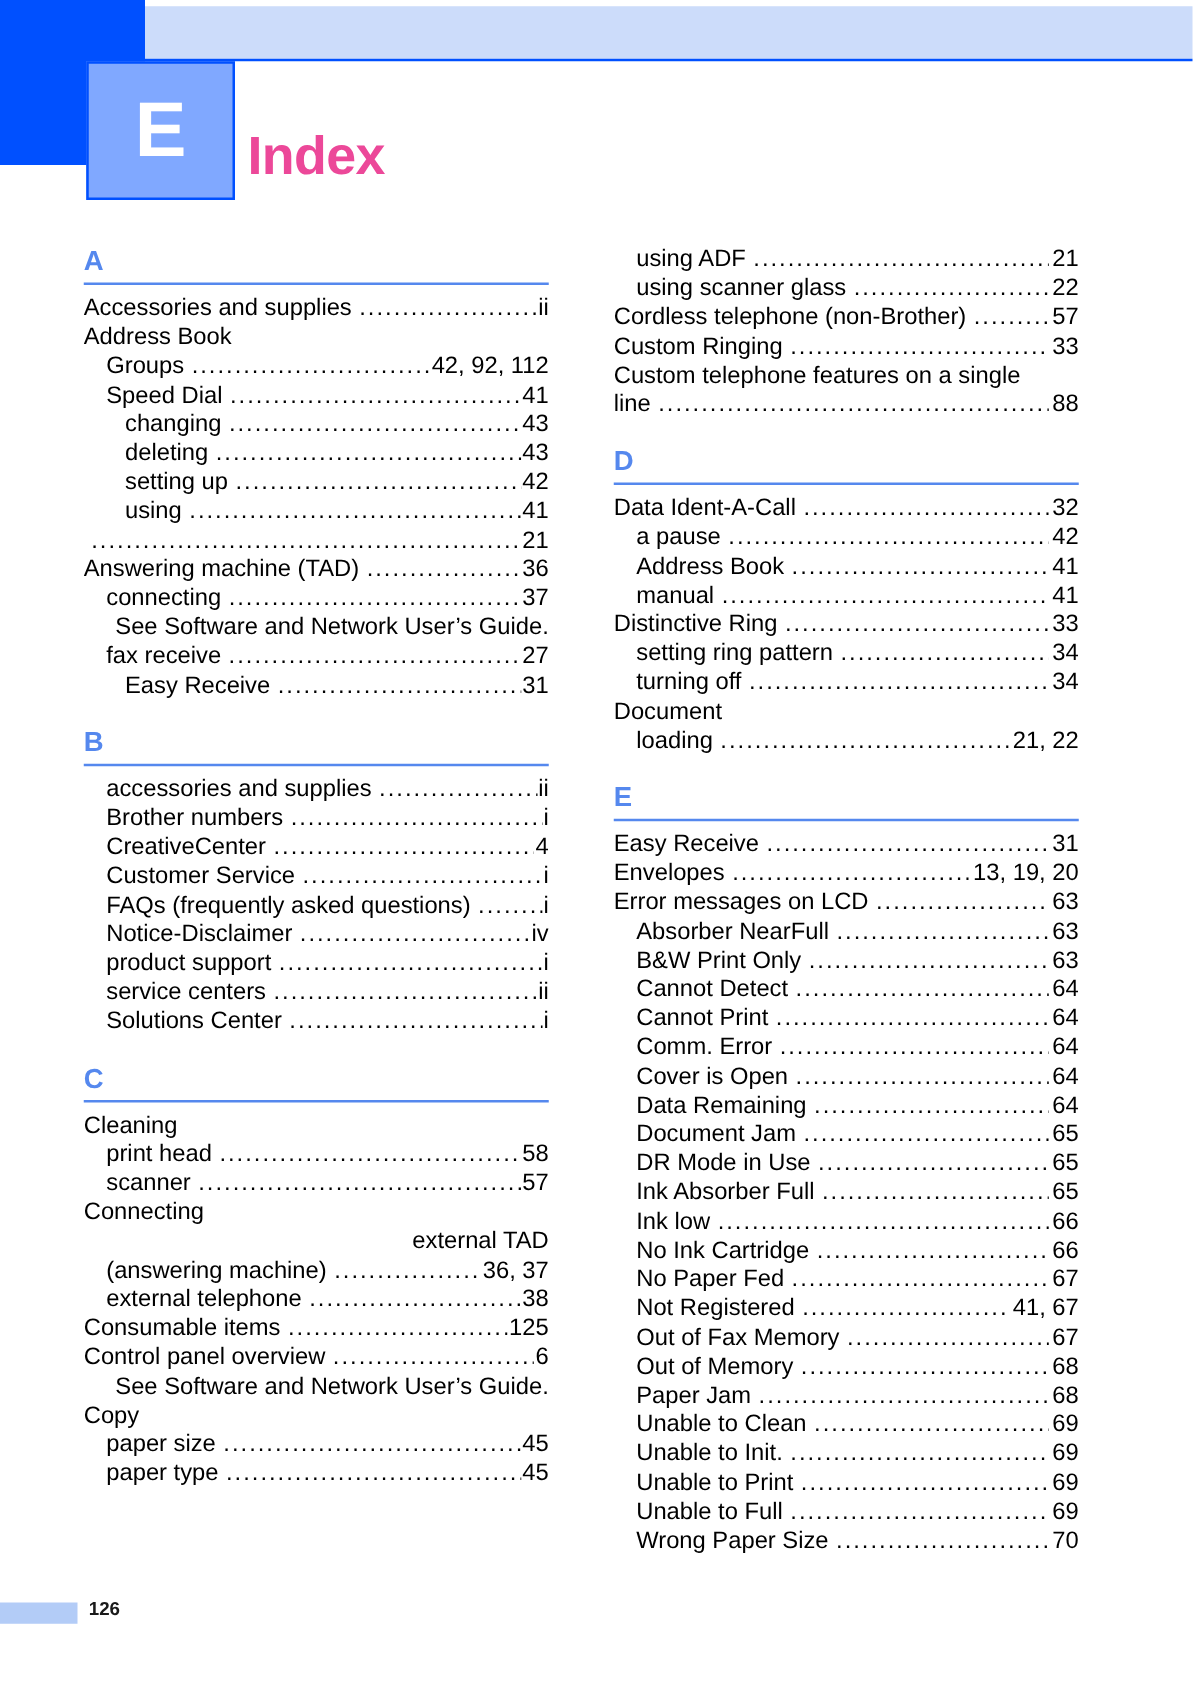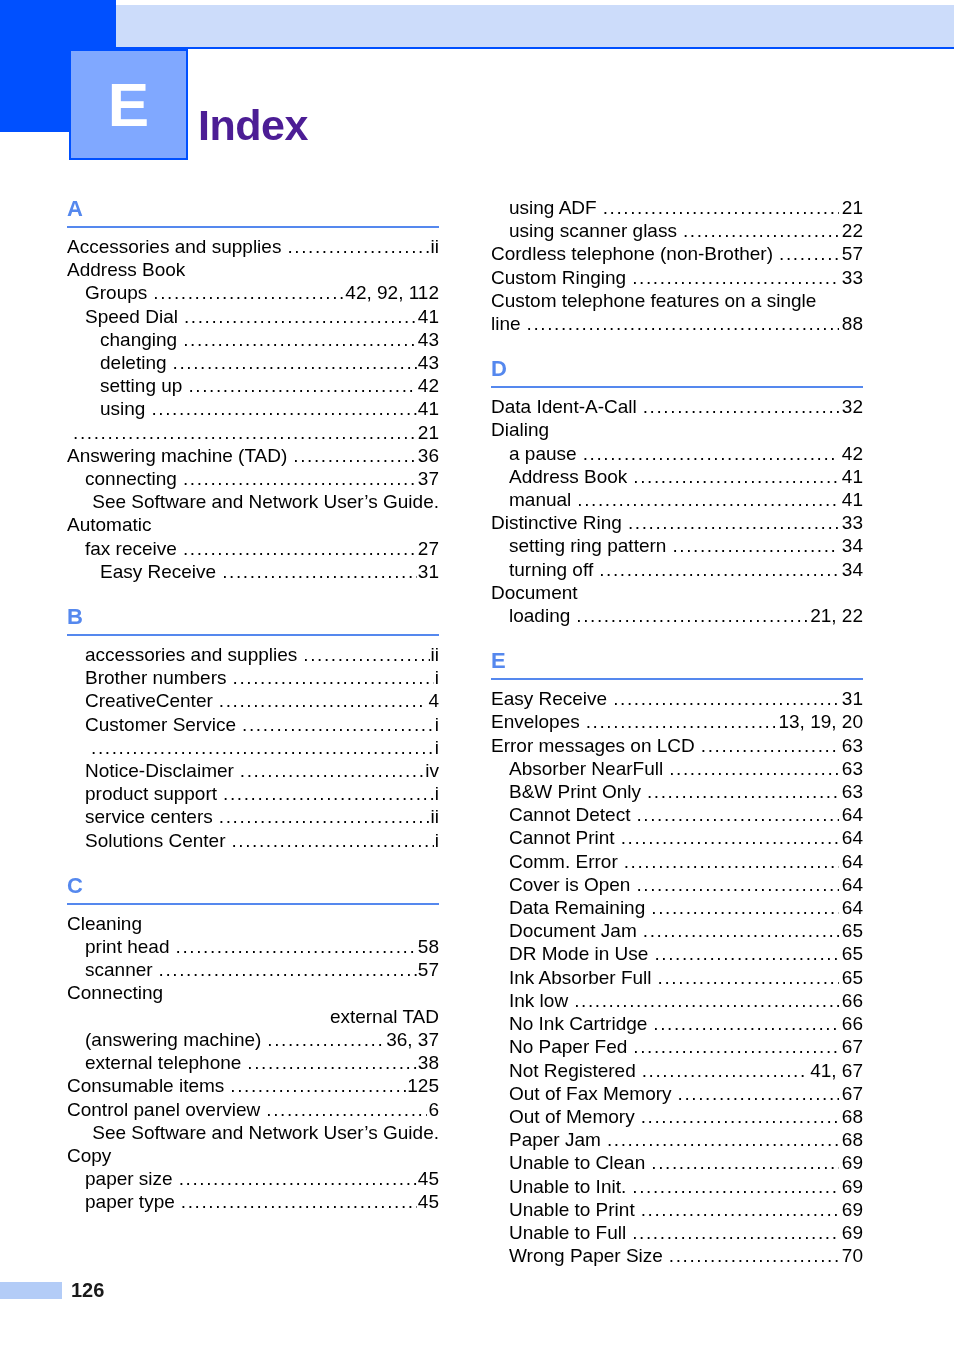--- a/index.html
+++ b/index.html
@@ -64,21 +64,21 @@
     text-align: center;
     letter-spacing: 0px;
   }
   #page-title {
     position: absolute;
     left: 198px;
     top: 72px;
     font-size: 43px;
     font-weight: bold;
     letter-spacing: -0.5px;
-    color: #4c1d95;
+    color: #ec4899;
   }
 
   
   .column {
     position: absolute;
     top: 196px;
     width: 372px;
   }
   #column-left  { left: 67px; }
   #column-right { left: 491px; }
@@ -147,21 +147,21 @@
     left: 0;
     top: 1282px;
     width: 62px;
     height: 17px;
     background: #B3CCF7;
   }
   #footer-pagenum {
     position: absolute;
     left: 71px;
     top: 1279px;
-    font-size: 20px;
+    font-size: 15px;
     font-weight: bold;
     color: #1a1a1a;
   }
 </style>
 </head>
 <body>
 
 <div id="header-band">
   <div class="band-dark"></div>
   <div class="band-light"></div>
@@ -224,23 +224,20 @@
         <span class="pages">36</span>
       </div>
       <div class="entry lvl1">
         <span class="label">connecting</span>
         <span class="leader">........................................................................................................................</span>
         <span class="pages">37</span>
       </div>
       <div class="entry lvl1 plain">
         <span class="label">See Software and Network User’s Guide.</span>
       </div>
-      <div class="entry lvl0 plain">
-        <span class="label">Automatic</span>
-      </div>
       <div class="entry lvl1">
         <span class="label">fax receive</span>
         <span class="leader">........................................................................................................................</span>
         <span class="pages">27</span>
       </div>
       <div class="entry lvl2">
         <span class="label">Easy Receive</span>
         <span class="leader">........................................................................................................................</span>
         <span class="pages">31</span>
       </div>
@@ -262,20 +259,21 @@
         <span class="label">CreativeCenter</span>
         <span class="leader">........................................................................................................................</span>
         <span class="pages">4</span>
       </div>
       <div class="entry lvl1">
         <span class="label">Customer Service</span>
         <span class="leader">........................................................................................................................</span>
         <span class="pages">i</span>
       </div>
       <div class="entry lvl1">
+        <span class="label">FAQs (frequently asked questions)</span>
         <span class="leader">........................................................................................................................</span>
         <span class="pages">i</span>
       </div>
       <div class="entry lvl1">
         <span class="label">Notice-Disclaimer</span>
         <span class="leader">........................................................................................................................</span>
         <span class="pages">iv</span>
       </div>
       <div class="entry lvl1">
         <span class="label">product support</span>
@@ -385,23 +383,20 @@
       </div>
     </div>
     <div class="section">
       <div class="section-heading">D</div>
       <div class="section-rule"></div>
       <div class="entry lvl0">
         <span class="label">Data Ident-A-Call</span>
         <span class="leader">........................................................................................................................</span>
         <span class="pages">32</span>
       </div>
-      <div class="entry lvl0 plain">
-        <span class="label">Dialing</span>
-      </div>
       <div class="entry lvl1">
         <span class="label">a pause</span>
         <span class="leader">........................................................................................................................</span>
         <span class="pages">42</span>
       </div>
       <div class="entry lvl1">
         <span class="label">Address Book</span>
         <span class="leader">........................................................................................................................</span>
         <span class="pages">41</span>
       </div>

